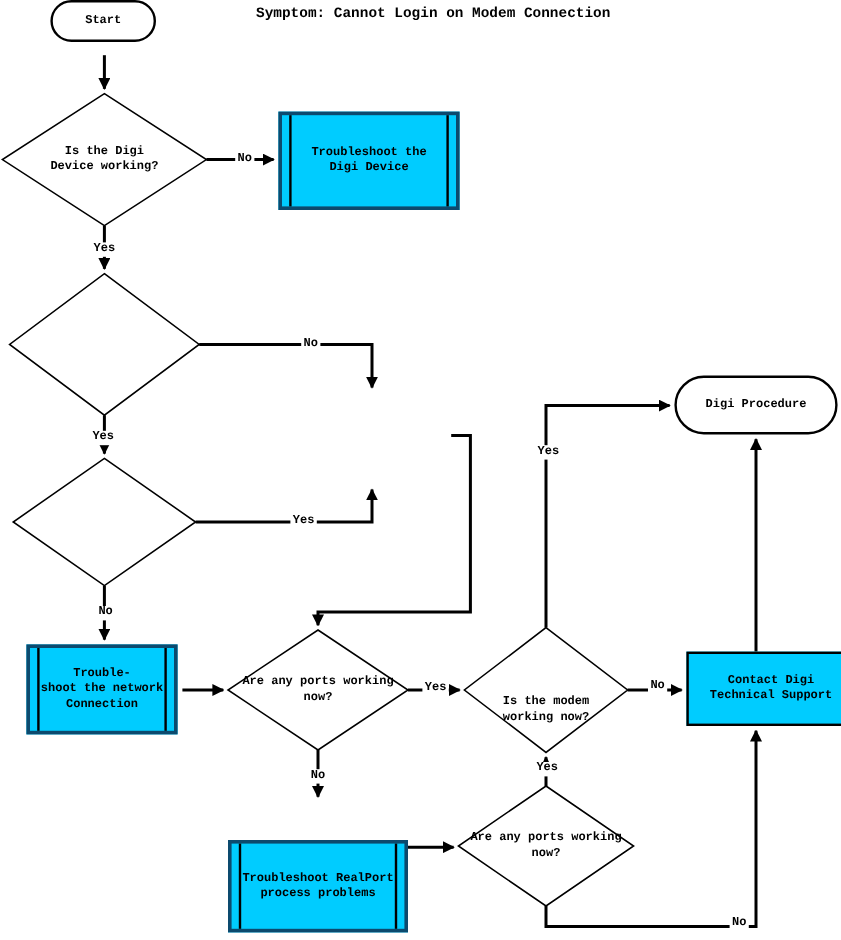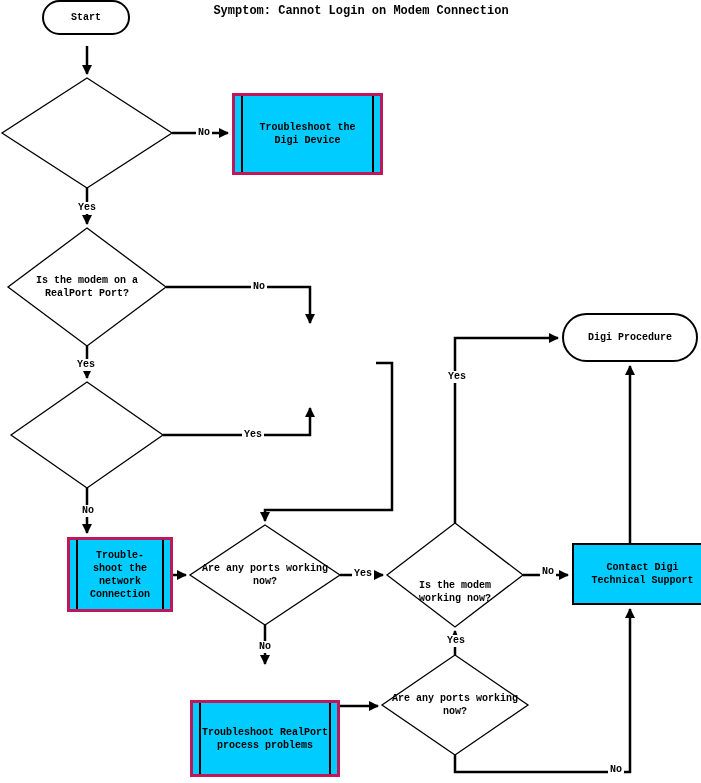--- a/index.html
+++ b/index.html
@@ -23,21 +23,21 @@
   svg.wires{position:absolute;left:0;top:0;}
   .node{
     position:absolute;display:flex;align-items:center;justify-content:center;
     text-align:center;font-weight:bold;font-size:10px;line-height:13px;
     white-space:pre-line;box-sizing:border-box;
   }
   .terminator{
     background:#fff;border:2px solid #000;
   }
   .pp{ 
-    background:var(--process-fill);border:3px solid #be185d;
+    background:var(--process-fill);border:3px solid #0c4a6e;
   }
   .pp::before,.pp::after{
     content:"";position:absolute;top:0;bottom:0;width:2px;background:#000;
   }
   .pp::before{left:6px;}
   .pp::after{right:6px;}
   .proc{
     background:var(--process-fill);border:2px solid #000;
   }
   .dlabel{ 
@@ -93,31 +93,31 @@
       <polyline points="630,543 630,366" marker-end="url(#ah)"></polyline>
       <polyline points="455,755 455,772 630,772 630,609" marker-end="url(#ah)"></polyline>
     </g>
   </svg>
 
   <div class="node terminator" style="left:42px;top:0;width:88px;height:35px;border-radius:18px;">Start</div>
   <div class="node terminator" style="left:562px;top:313px;width:136px;height:49px;border-radius:25px;">Digi Procedure</div>
 
   <div class="node pp" style="left:232px;top:93px;width:151px;height:82px;">Troubleshoot  the
 Digi Device</div>
-  <div class="node pp" style="left:22px;top:537px;width:106px;height:75px;margin-left:45px;">Trouble-
+  <div class="node pp" style="left:22px;top:537px;width:126px;height:75px;">Trouble-
 shoot the network
 Connection</div>
   <div class="node pp" style="left:190px;top:700px;width:150px;height:77px;">Troubleshoot RealPort
 process problems</div>
 
   <div class="node proc" style="left:572px;top:543px;width:141px;height:62px;">Contact Digi
 Technical Support</div>
 
-  <div class="dlabel" style="left:87px;top:287px;">Is the modem on a
-RealPort Port?</div>
+  <div class="dlabel" style="left:87px;top:133px;">Is the Digi
+Device working?</div>
   <div class="dlabel" style="left:265px;top:575px;">Are any ports working
 now?</div>
   <div class="dlabel" style="left:455px;top:592px;">Is the modem
 working now?</div>
   <div class="dlabel" style="left:455px;top:705px;">Are any ports working
 now?</div>
 
   <div class="edge-label" style="left:204px;top:133px;">No</div>
   <div class="edge-label" style="left:87px;top:208px;">Yes</div>
   <div class="edge-label" style="left:259px;top:287px;">No</div>

